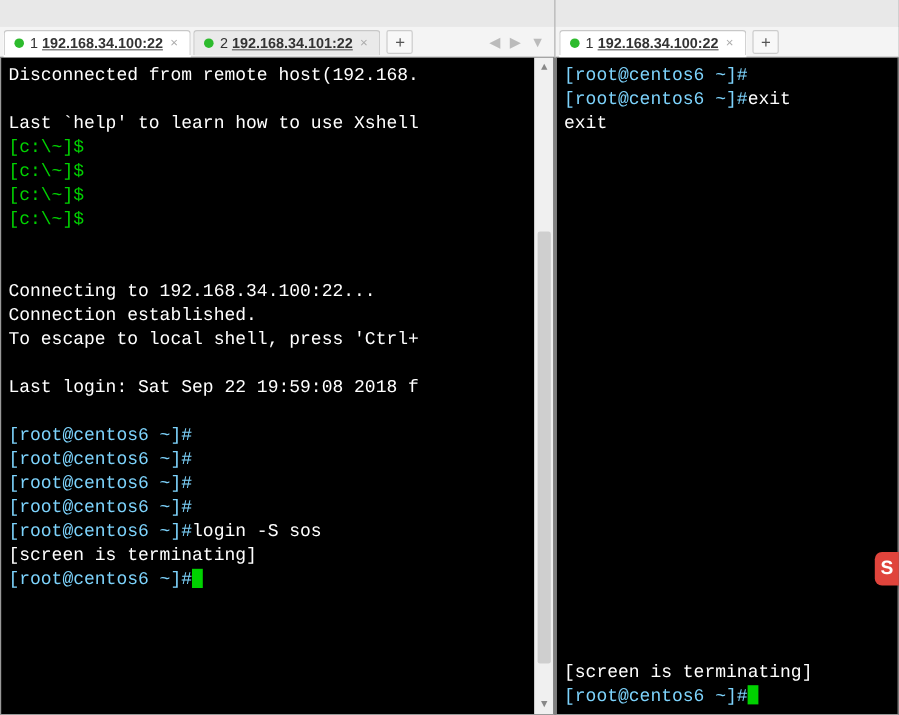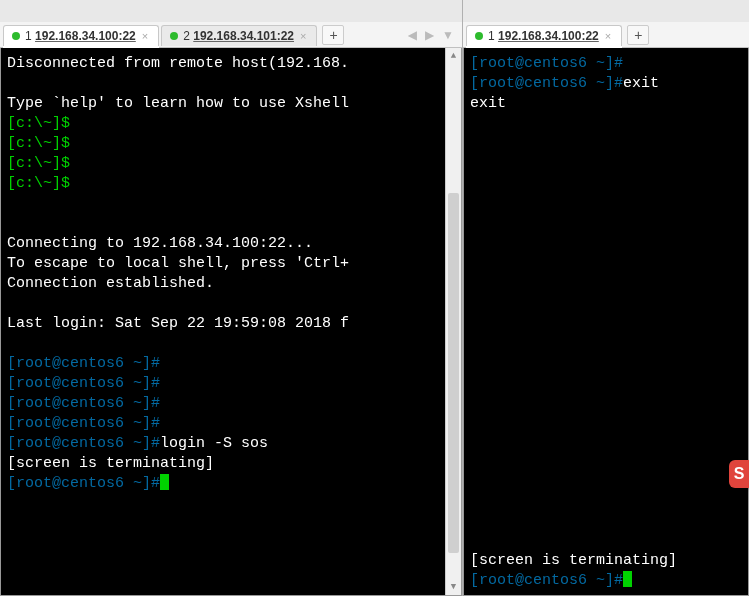--- a/index.html
+++ b/index.html
@@ -98,21 +98,21 @@
   padding: 6px 6px 4px 6px;
   overflow: hidden;
   position: relative;
   line-height: 20px;
   border: 1px solid #999;
   border-top: none;
 }
 .tline { white-space: pre; font-family: Consolas, "Courier New", monospace; }
 .white { color: #fff; }
 .green { color: #00d200; }
-.yellow { color: #0369a1; }
+.yellow { color: #7dd3fc; }
 .cursor {
   display: inline-block;
   width: 9px; height: 16px;
   background: #00d200;
   vertical-align: middle;
   margin-bottom: 2px;
 }
 .scrollbar-v {
   position: absolute;
   right: 0; top: 0; bottom: 0;
@@ -184,30 +184,30 @@
       <div class="tab-spacer"></div>
       <div class="navbtns">
         <span>◀</span>
         <span>▶</span>
         <span>▼</span>
       </div>
     </div>
     <div class="terminal" id="term-left">
       <div class="tline"><span class="white">Disconnected from remote host(192.168.</span></div>
         <div class="tline">&nbsp;</div>
-        <div class="tline"><span class="white">Type `help' to learn how to use Xshell</span></div>
+        <div class="tline"><span class="white">Last `help' to learn how to use Xshell</span></div>
         <div class="tline"><span class="green">[c:\~]$</span></div>
         <div class="tline"><span class="green">[c:\~]$</span></div>
         <div class="tline"><span class="green">[c:\~]$</span></div>
         <div class="tline"><span class="green">[c:\~]$</span></div>
         <div class="tline">&nbsp;</div>
         <div class="tline">&nbsp;</div>
         <div class="tline"><span class="white">Connecting to 192.168.34.100:22...</span></div>
+        <div class="tline"><span class="white">Connection established.</span></div>
         <div class="tline"><span class="white">To escape to local shell, press 'Ctrl+</span></div>
-        <div class="tline"><span class="white">Connection established.</span></div>
         <div class="tline">&nbsp;</div>
         <div class="tline"><span class="white">Last login: Sat Sep 22 19:59:08 2018 f</span></div>
         <div class="tline">&nbsp;</div>
         <div class="tline"><span class="yellow">[root@centos6 ~]#</span></div>
         <div class="tline"><span class="yellow">[root@centos6 ~]#</span></div>
         <div class="tline"><span class="yellow">[root@centos6 ~]#</span></div>
         <div class="tline"><span class="yellow">[root@centos6 ~]#</span></div>
         <div class="tline"><span class="yellow">[root@centos6 ~]#</span><span class="white">login -S sos</span></div>
         <div class="tline"><span class="white">[screen is terminating]</span></div>
         <div class="tline"><span class="yellow">[root@centos6 ~]#</span><span class="cursor"></span></div>

